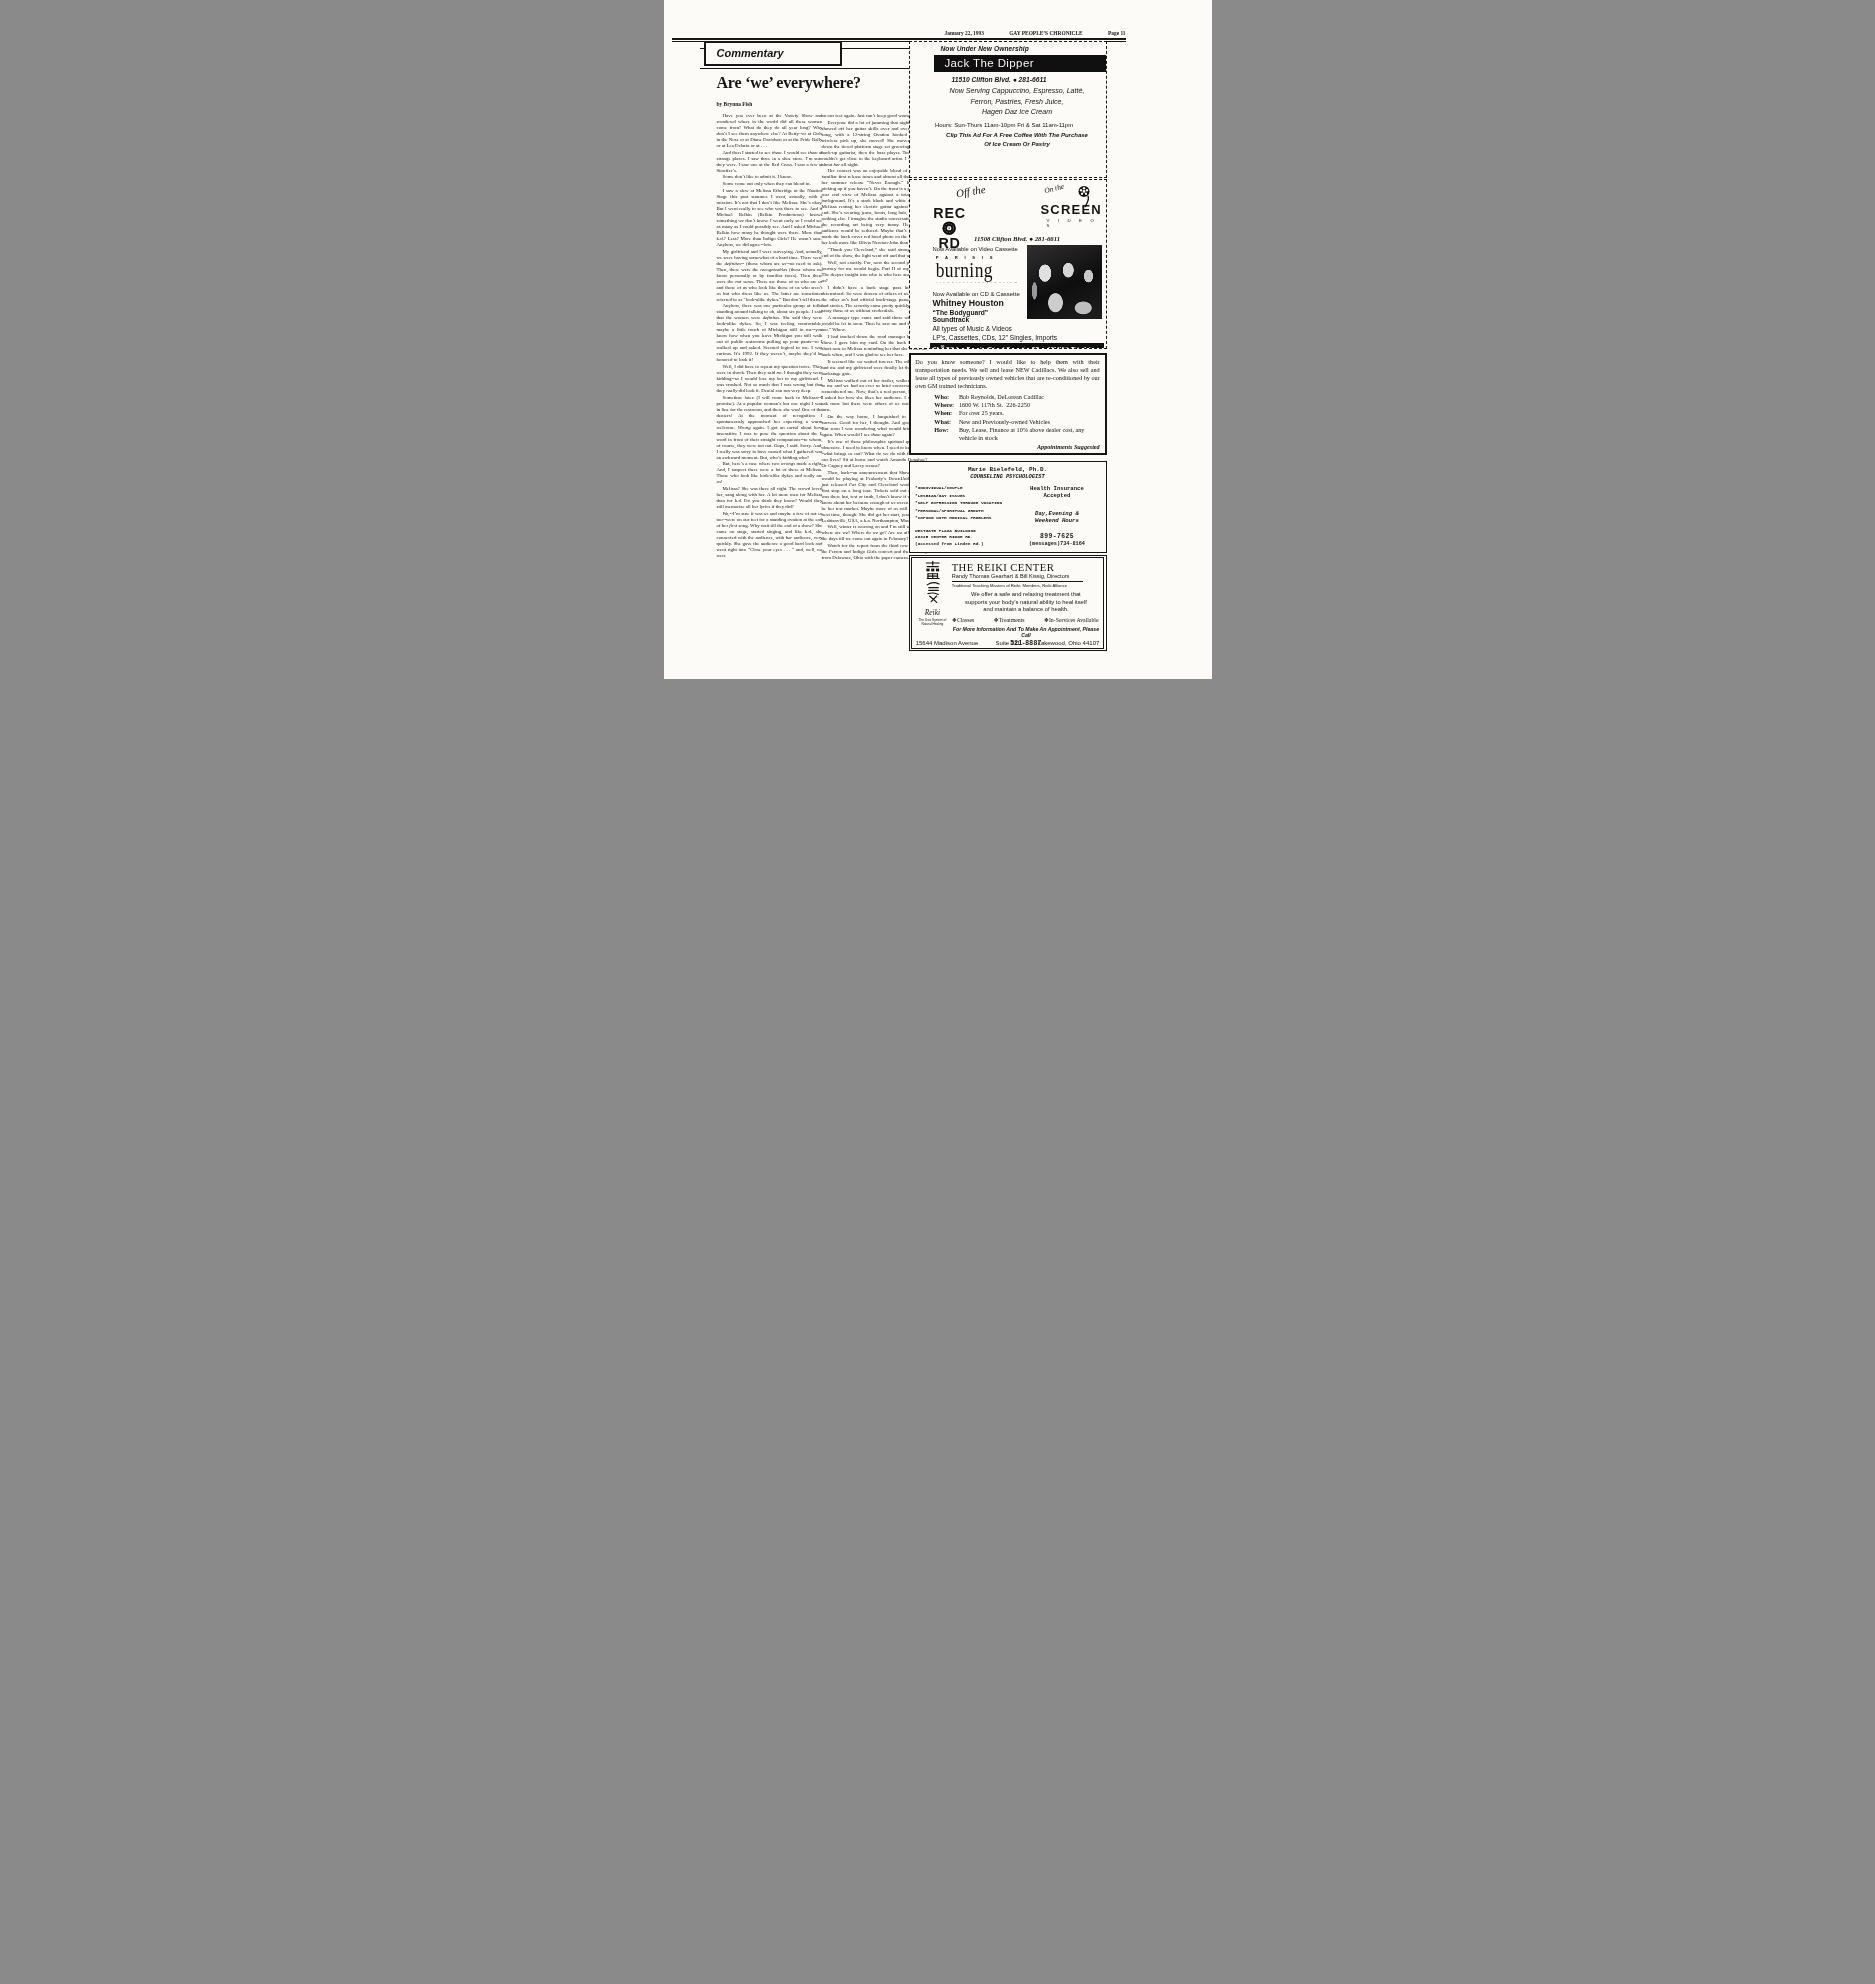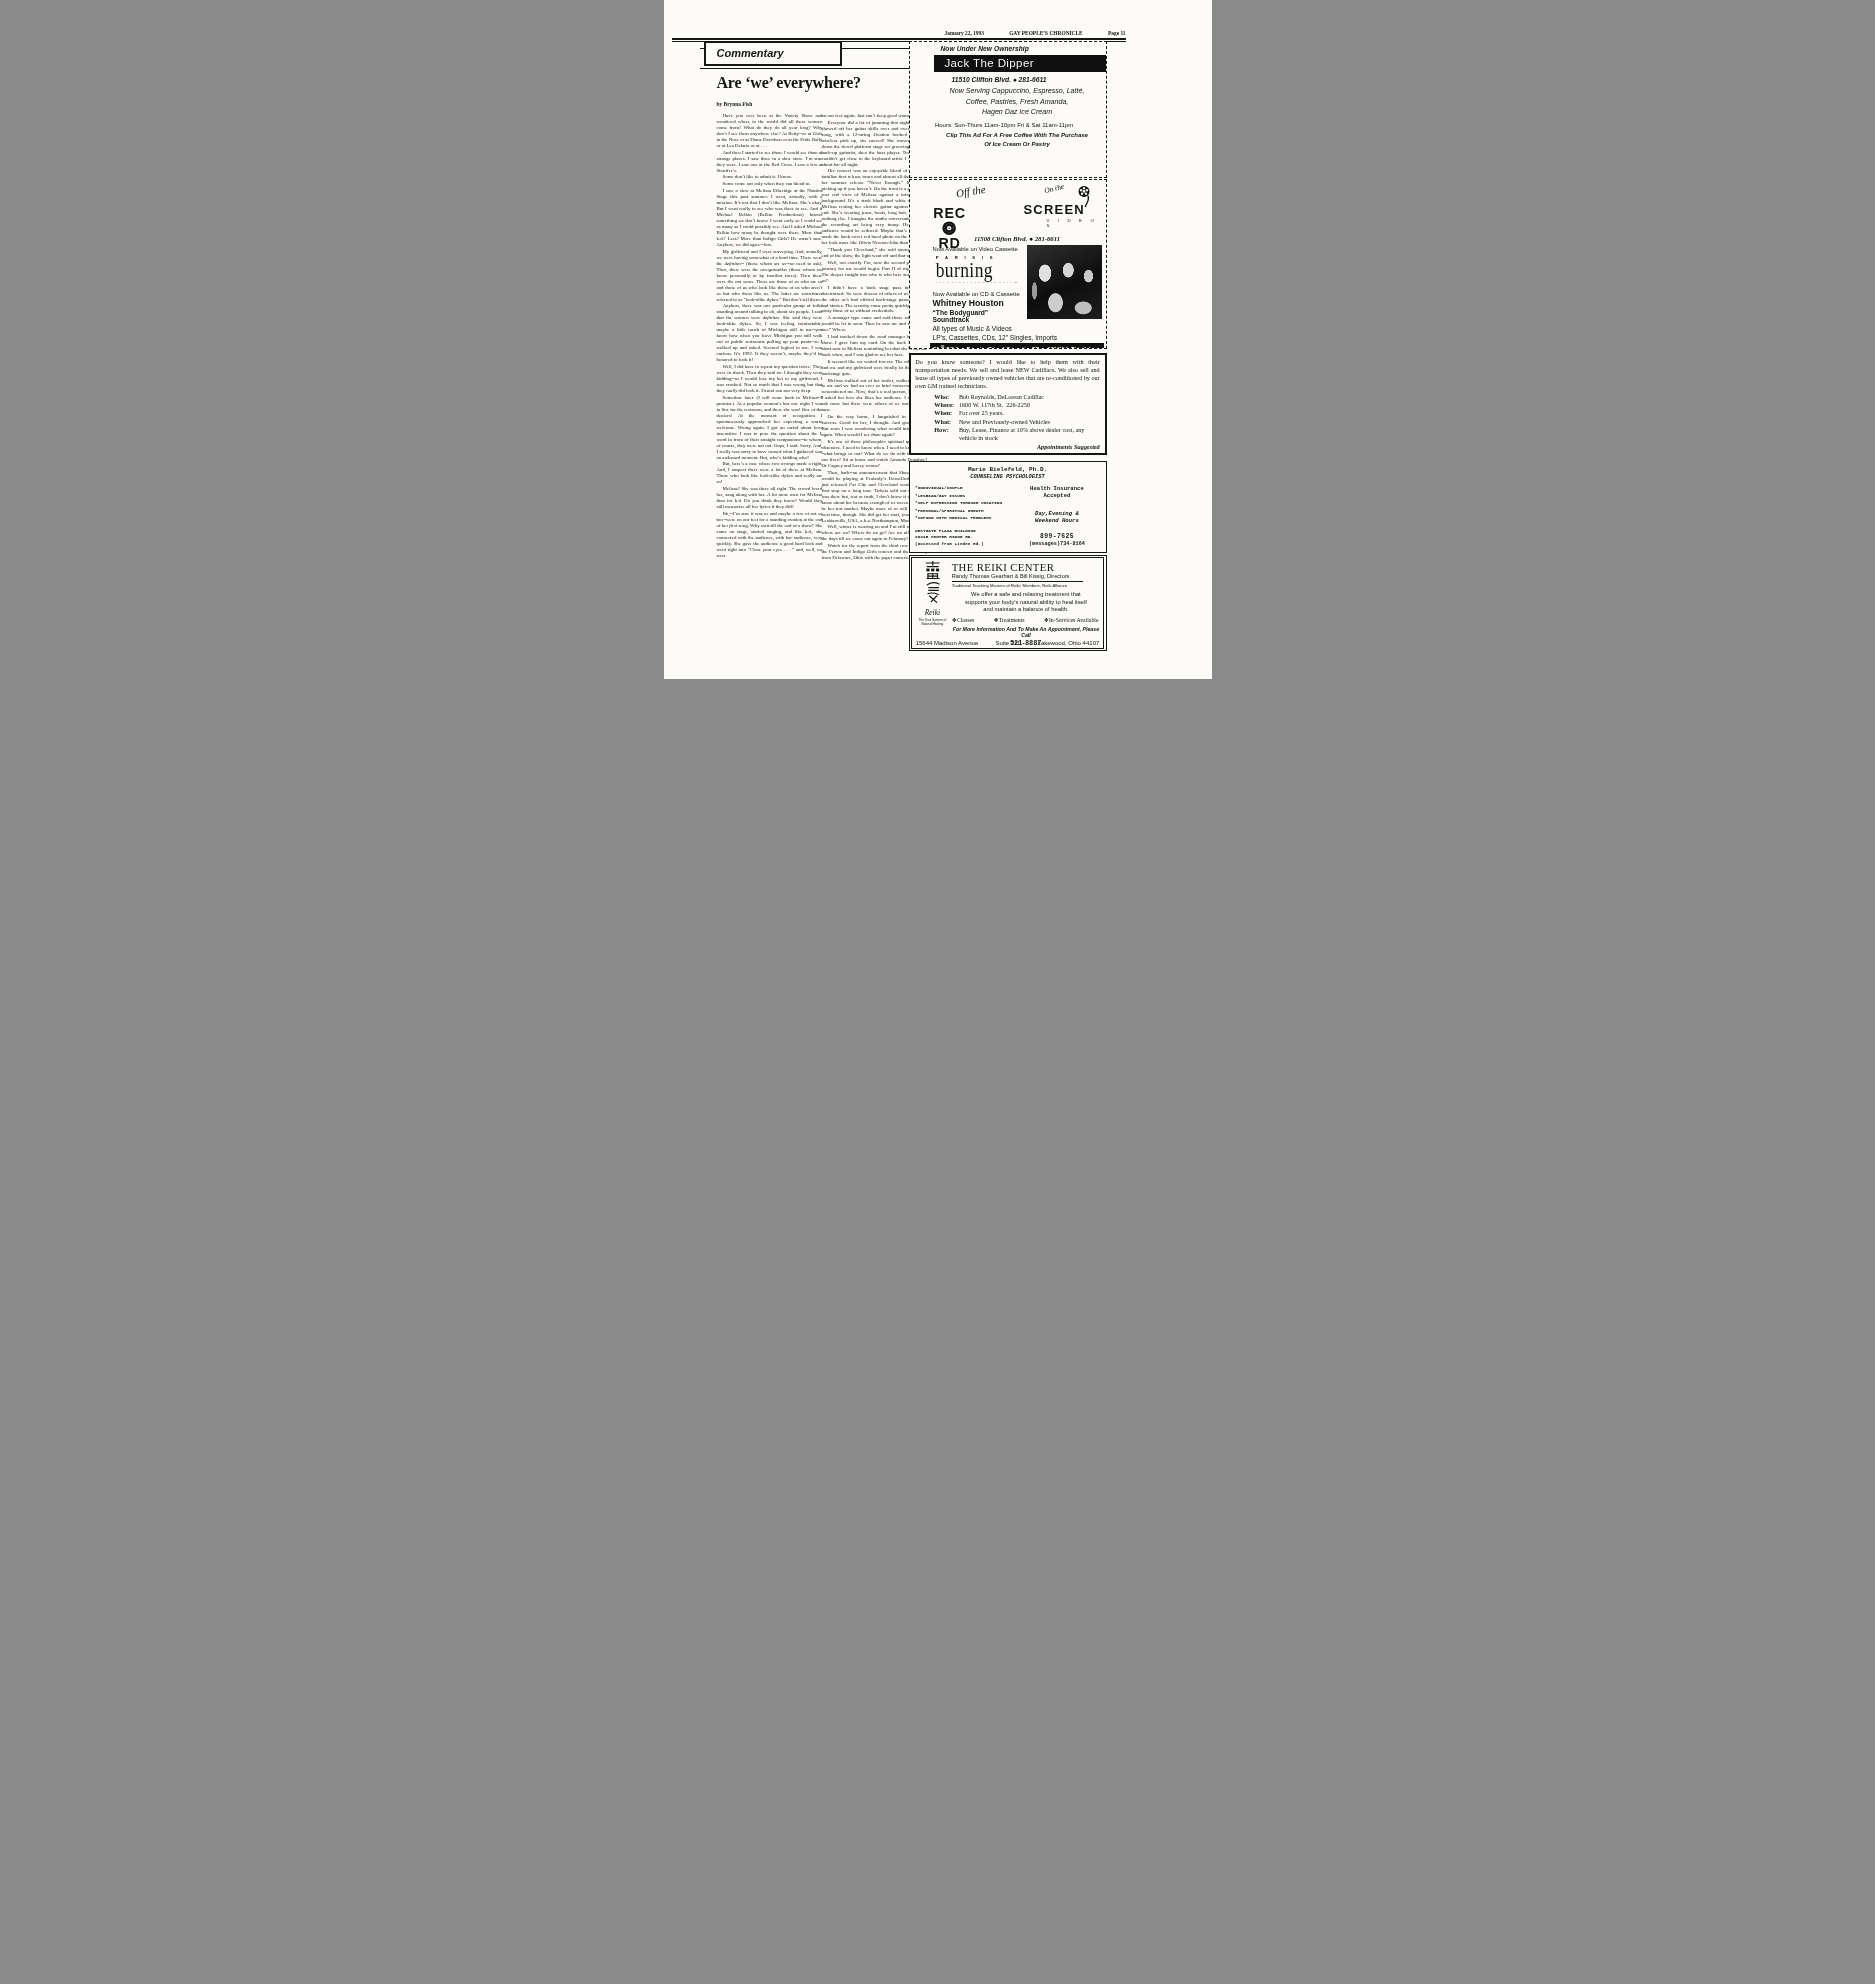--- a/index.html
+++ b/index.html
@@ -49,21 +49,21 @@
   
   .ad-rec{top:179px;height:170px;}
   .logo-row{display:flex;margin:4px 1.6px 0 4px;height:48px;}
   .logo-otr{position:relative;width:91px;}
   .otr-script{position:absolute;left:23px;top:0.8px;font-style:italic;font-size:10.7px;transform:rotate(-9deg);}
   .otr-word{position:absolute;left:0.8px;top:20.6px;display:flex;align-items:center;
             font-family:"Liberation Sans",sans-serif;font-weight:bold;font-size:14.3px;letter-spacing:0.8px;flex-direction:column;}
   .logo-ots{position:relative;flex:1;}
   .ots-script{position:absolute;left:20.6px;top:0;font-style:italic;font-size:7.5px;transform:rotate(-14deg);}
   .ots-reel{position:absolute;left:51px;top:0.8px;}
-  .ots-word{position:absolute;left:0;top:17.5px;font-family:"Liberation Sans",sans-serif;
+  .ots-word{position:absolute;left:17px;top:17.5px;font-family:"Liberation Sans",sans-serif;
             font-weight:bold;font-size:13px;letter-spacing:1.2px;}
   .ots-videos{position:absolute;left:23px;top:34px;font-family:"Liberation Sans",sans-serif;
               font-size:4.4px;letter-spacing:3.6px;}
   .rec-addr{text-align:center;font-weight:bold;font-style:italic;font-size:6.7px;margin-top:3.2px;}
   .rec-main{display:flex;margin:3.2px 3.2px 0 3.2px;justify-content:center;}
   .rec-left{flex:1;}
   .rec-vhs{font-size:5.8px;margin:0.8px 0 2.4px 0.8px;}
   .paris{margin-left:4px;}
   .paris-top{font-family:"Liberation Sans",sans-serif;font-weight:bold;font-size:4.2px;letter-spacing:2.8px;}
   .paris-burn{font-size:17.5px;letter-spacing:0.4px;transform:scaleY(1.15);transform-origin:left top;margin-top:-0.8px;}
@@ -182,21 +182,21 @@
       <p>Well, winter is wearing on and I’m still wondering where are <i>we</i>? Where do <i>we</i> go? Are <i>we all</i> counting the days till we come out again in February?</p>
       <p>Watch for the report from the third row center of the Ferron and Indigo Girls concert and the teen boy from Delaware, Ohio with the paper camera.&nbsp;&nbsp;&nbsp;&nbsp;&nbsp;&nbsp;&nbsp;&nbsp;&nbsp;&nbsp;▼</p>
     </div>
 
   <div class="abs ad dashed ad-jack sans">
     <div class="jack-owner">Now Under New Ownership</div>
     <div class="jack-banner">Jack The Dipper</div>
     <div class="jack-addr">11510 Clifton Blvd. ● 281-6611</div>
     <div class="jack-serving">
         <p>Now Serving Cappuccino, Espresso, Latté,</p>
-        <p>Coffee, Pastries, Fresh Amanda,</p>
+        <p>Ferron, Pastries, Fresh Juice,</p>
         <p>Hagen Daz Ice Cream</p>
       </div>
     <div class="jack-hours">Hours: Sun-Thurs 11am-10pm Fri &amp; Sat 11am-11pm</div>
     <div class="jack-clip">
         <p>Clip This Ad For A Free Coffee With The Purchase</p>
         <p>Of Ice Cream Or Pastry</p>
       </div>
   </div>
 
   <div class="abs ad dashed ad-rec">

